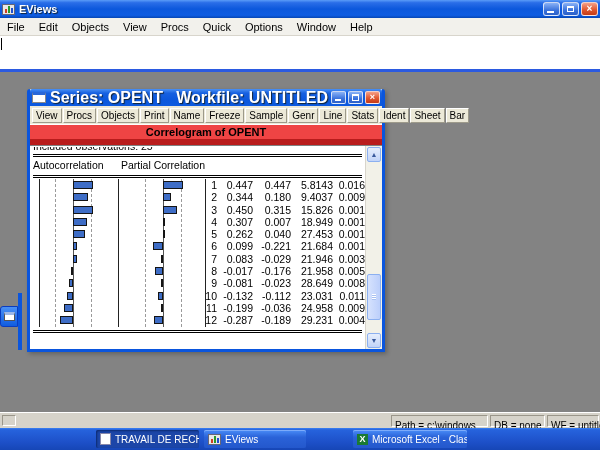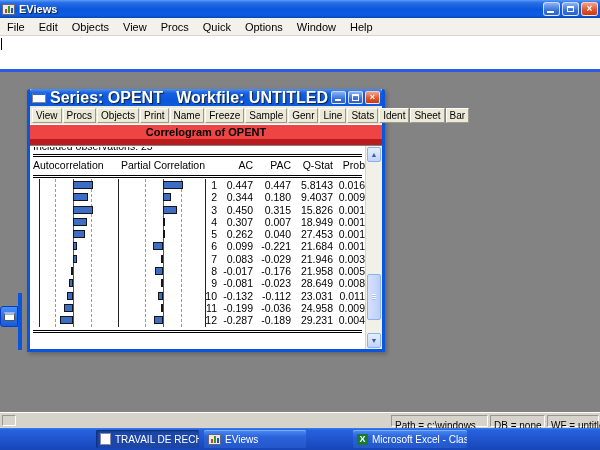--- a/index.html
+++ b/index.html
@@ -232,27 +232,20 @@
 
       <div class="content">
         <div class="sheet">
           <div class="clipline">
             <span>Included observations: 25</span>
           </div>
           <div class="drule"></div>
           <div class="hdr">
             <span class="h-ac">Autocorrelation</span>
             <span class="h-pac">Partial Correlation</span>
-            <span class="numgrid">
-              <span></span>
-              <span>AC</span>
-              <span>PAC</span>
-              <span>Q-Stat</span>
-              <span>Prob</span>
-            </span>
           </div>
           <div class="drule"></div>
 
           <div class="rowsblock" id="corr-rows">
             <div class="vline" style="left:6px"></div>
             <div class="vdash" style="left:22px"></div>
             <div class="vaxis" style="left:40px"></div>
             <div class="vdash" style="left:58px"></div>
             <div class="vline" style="left:85px"></div>
             <div class="vdash" style="left:112px"></div>

